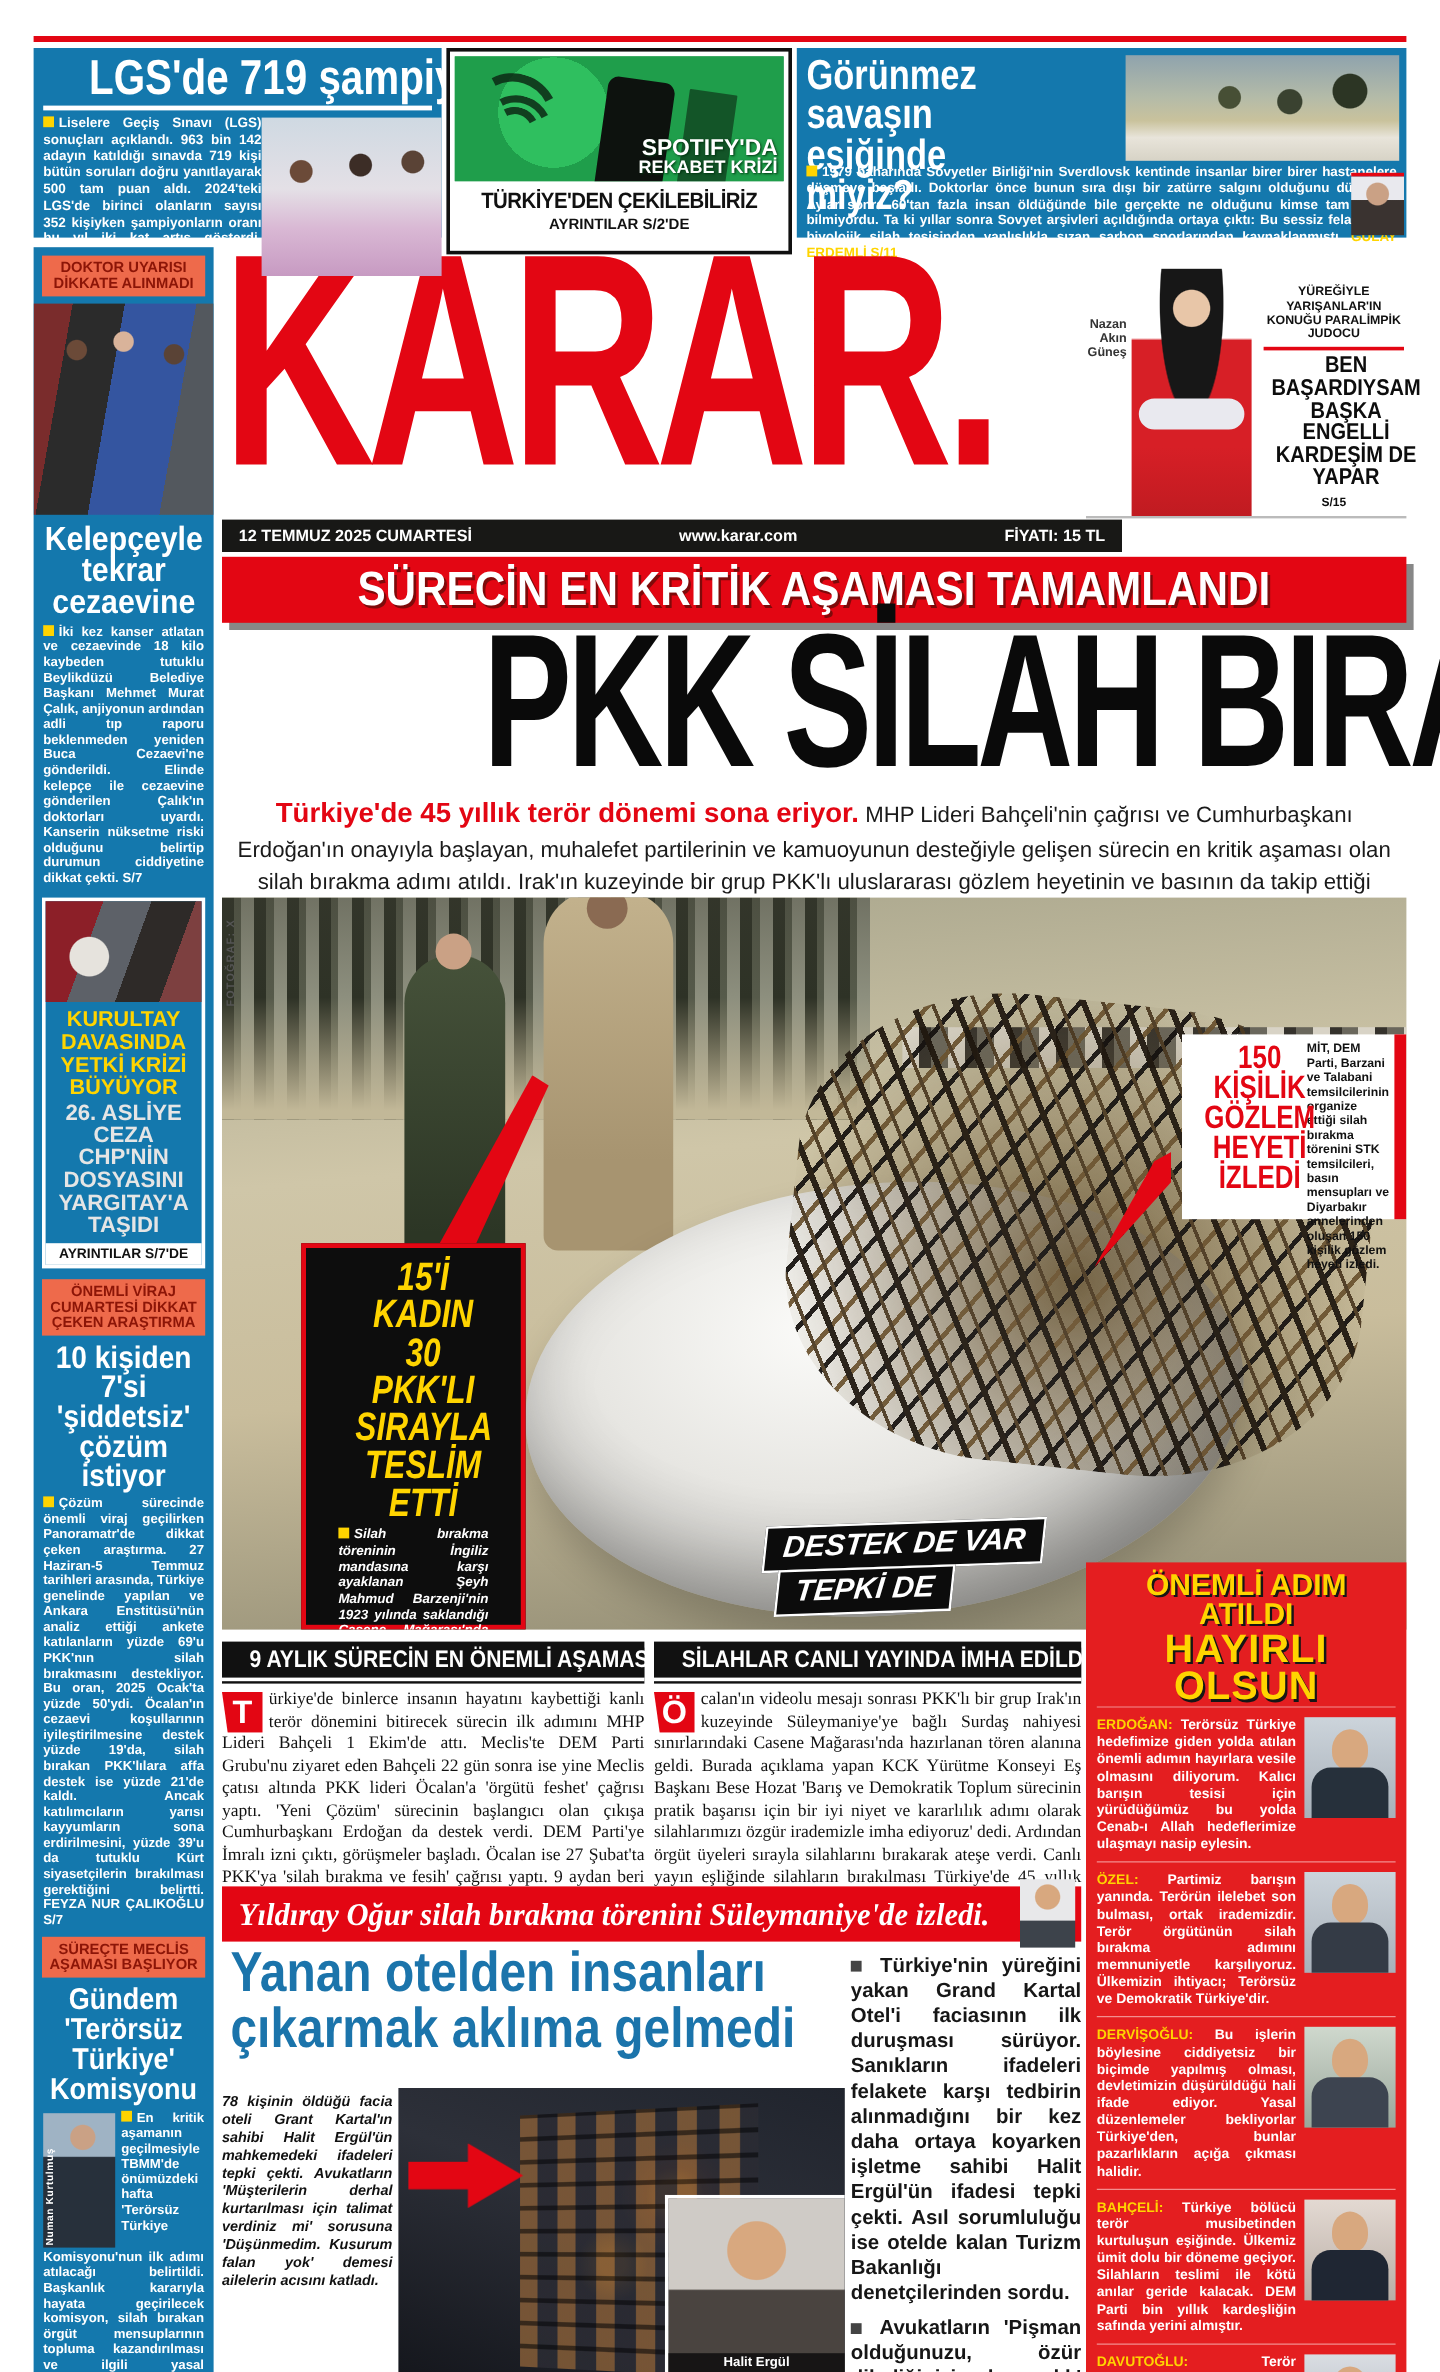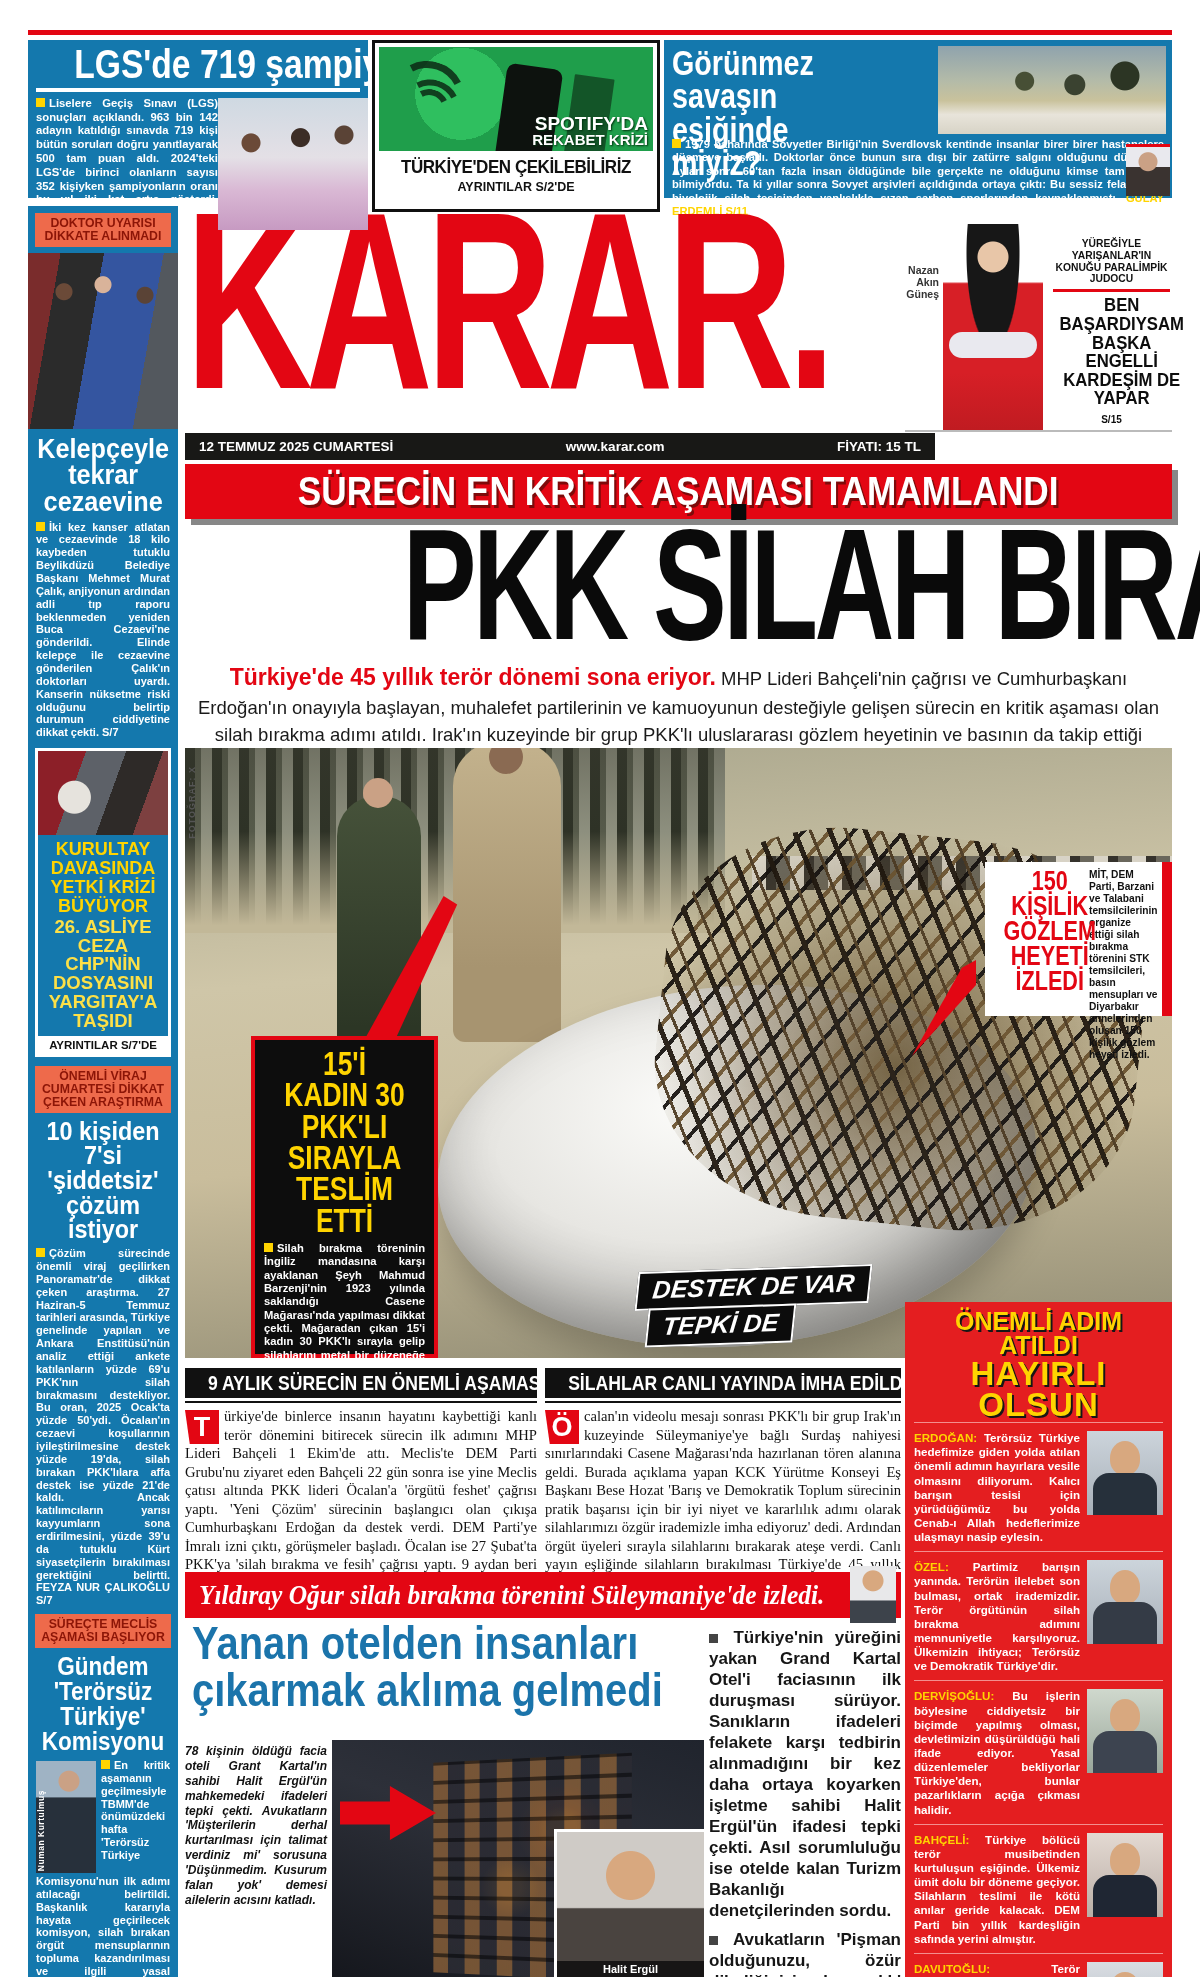--- a/index.html
+++ b/index.html
@@ -84,21 +84,21 @@
       radial-gradient(circle at 78% 24%, #5a4336 8px, transparent 9px),
       linear-gradient(100deg,#7a2c2c 0 18%, #2b2b2b 18% 42%, #3455a0 42% 75%, #53585e 75% 100%); }
   .sb-h1 { color:#fff; font-weight:bold; text-align:center; font-size:28px; line-height:.95; margin:7px 2px 5px; }
   .sb-h1 span, .sb-h2 span, .sb-h3 span { transform:scaleX(.9); }
   .sb-body { color:#fff; font-weight:bold; font-size:11px; line-height:1.17; text-align:justify; padding:0 8px; }
   .chp-box { margin:9px 7px; border:3px solid #fff; }
   .chp-photo { height:84px;
     background:radial-gradient(circle at 28% 55%, #e6e3dd 16px, transparent 17px),
       linear-gradient(110deg,#8c1f28 0 30%, #5d6168 30% 55%, #2e2a28 55% 78%, #7d4040 78% 100%); }
   .chp-kicker { color:#ffd400; font-weight:bold; font-size:18px; text-align:center; line-height:1.05; margin:5px 2px 2px; }
-  .chp-head { color:#fde047; font-weight:bold; font-size:18.5px; text-align:center; line-height:1.02; margin:2px 2px 5px; }
+  .chp-head { color:#e5e5e5; font-weight:bold; font-size:18.5px; text-align:center; line-height:1.02; margin:2px 2px 5px; }
   .chp-strip { background:#fff; color:#111; font-weight:bold; font-size:11.5px; text-align:center; padding:3px 0; }
   .sb-h2 { color:#fff; font-weight:bold; text-align:center; font-size:26px; line-height:.95; margin:6px 2px 5px; }
   .sb-h3 { color:#fff; font-weight:bold; text-align:center; font-size:25px; line-height:1.0; margin:6px 2px 5px; }
   .numan { float:left; width:60px; height:112px; margin:2px 5px 2px 0; position:relative;
     background:radial-gradient(circle at 55% 18%, #caa185 10px, transparent 11px),
       linear-gradient(180deg,#9fb3c4 0 32%, #27303b 33% 100%); }
   .numan-cap { position:absolute; left:1px; bottom:2px; color:#fff; font-size:8.5px; font-weight:bold;
     writing-mode:vertical-rl; transform:rotate(180deg); letter-spacing:.5px; }
 
   
@@ -172,21 +172,21 @@
   .mp-credit { position:absolute; left:2px; top:18px; color:#555; font-size:9px; font-weight:bold;
     writing-mode:vertical-rl; transform:rotate(180deg); letter-spacing:1px; }
   .box150 { position:absolute; right:0; top:114px; width:187px; height:154px; background:#fff;
     border-right:10px solid #e30613; padding:7px 5px 5px 7px; display:flex; gap:5px; }
   .b150-head { width:92px; color:#e30613; font-weight:bold; font-size:27px; line-height:.93; text-align:center; }
   .b150-head span { transform:scaleX(.8); }
   .b150-body { flex:1; color:#111; font-weight:bold; font-size:10.2px; line-height:1.18; text-align:left; }
   .b150-arrow { position:absolute; right:196px; top:212px; width:64px; height:96px; background:#e30613;
     clip-path:polygon(100% 0, 78% 8%, 0 100%, 100% 26%); }
   .box30 { position:absolute; left:66px; top:288px; width:187px; height:322px; background:#0d0d0d;
-    border:4px solid #e30613; padding:8px 9px; }
+    border:4px solid #e30613; padding:8px 27px;font-style:italic; }
   .b30-head { color:#ffd400; font-weight:bold; font-size:33px; line-height:.95; text-align:center; }
   .b30-head span { transform:scaleX(.8); }
   .b30-body { margin-top:6px; color:#fff; font-weight:bold; font-size:11.2px; line-height:1.19; text-align:justify; }
   .b30-arrow { position:absolute; left:160px; top:148px; width:170px; height:142px; background:#e30613;
     clip-path:polygon(12% 100%, 58% 0, 66% 6%, 30% 100%); }
   .ribbon { position:absolute; background:#0c0c0c; color:#fff; font-style:italic; font-weight:bold;
     font-size:25px; padding:2px 14px 4px; border:2px solid #fff; transform:skewX(-8deg) rotate(-2deg);
     white-space:nowrap; }
   .rb1 { left:452px; top:520px; }
   .rb2 { left:462px; top:558px; }

